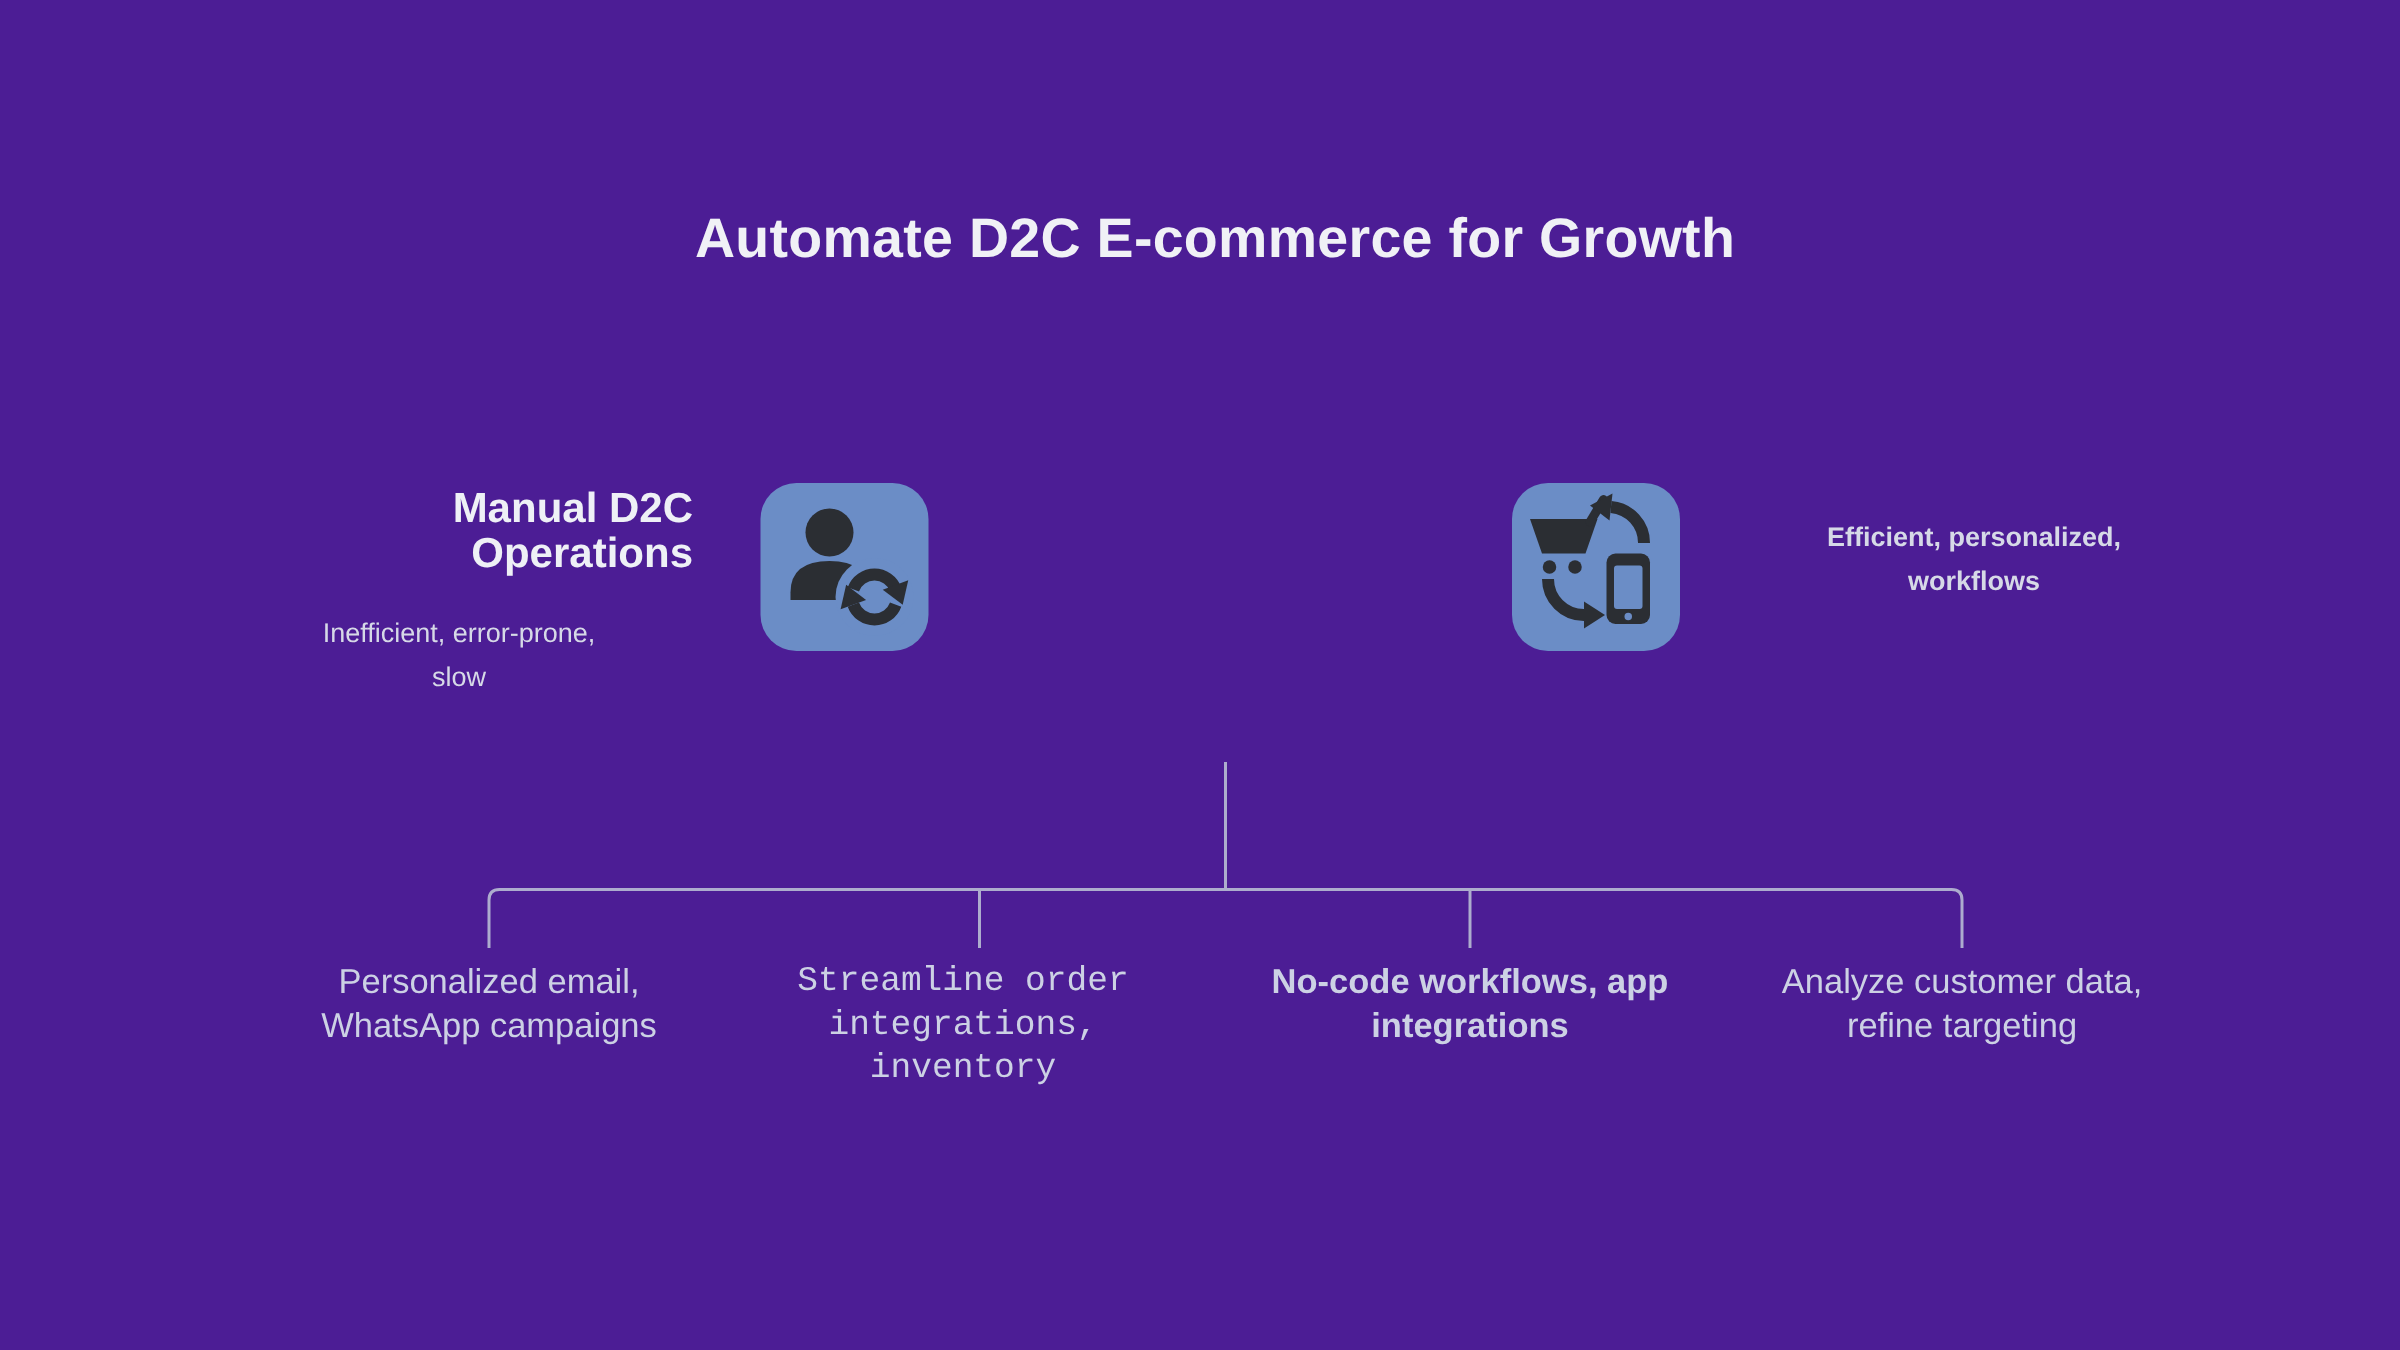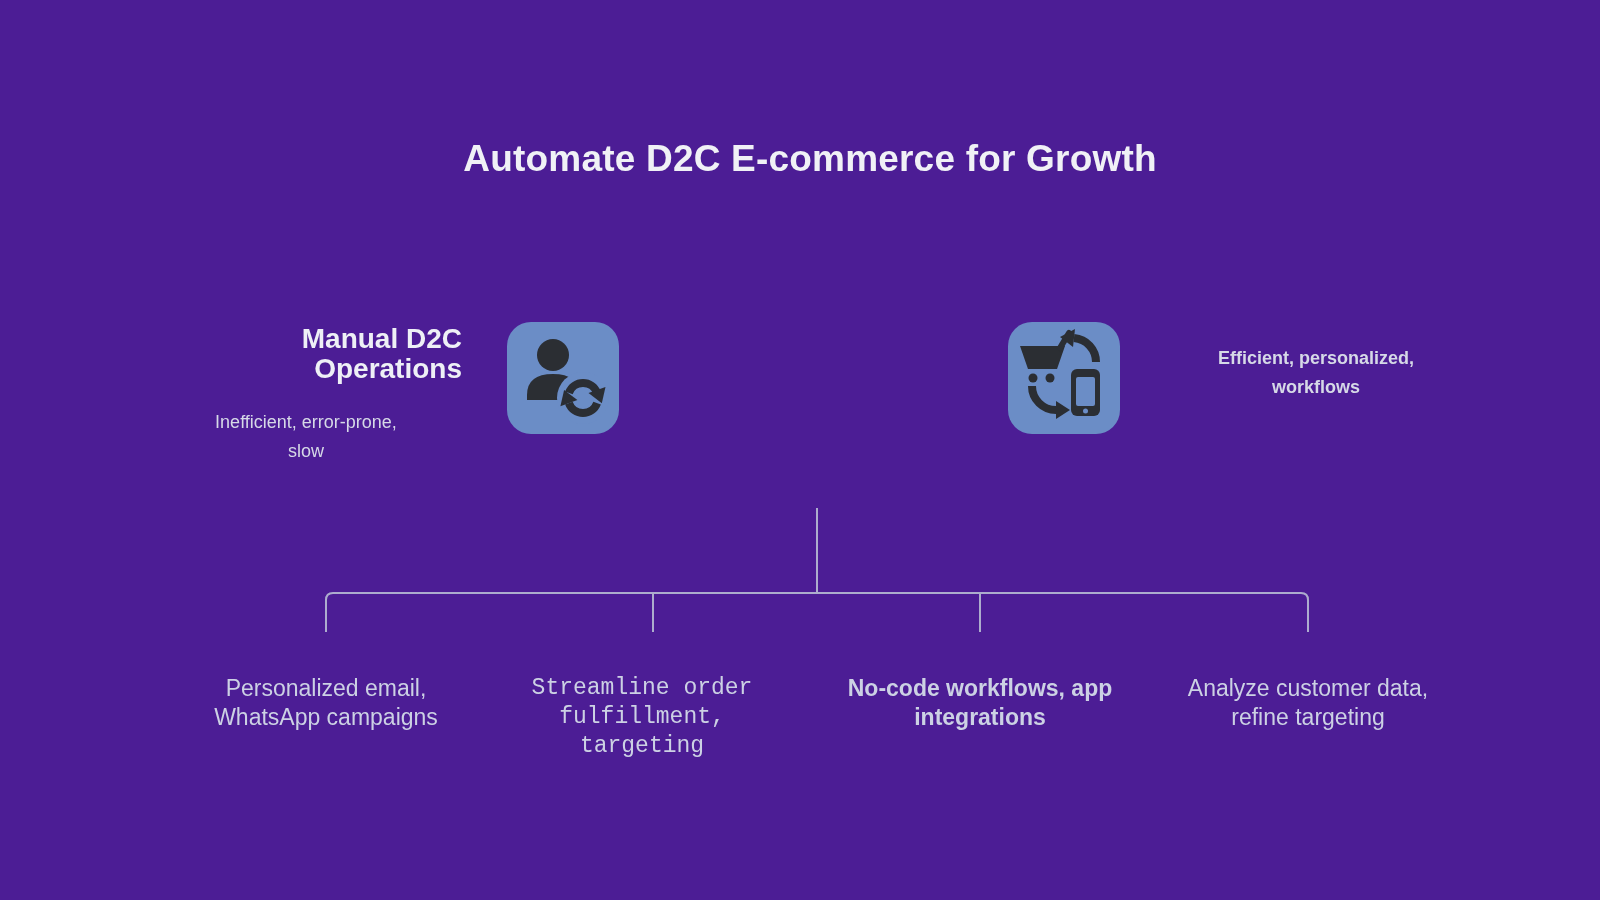--- a/index.html
+++ b/index.html
@@ -91,21 +91,20 @@
     text-align: center;
   }
   .branch {
     position: absolute;
     top: 640px;
     width: 300px;
     text-align: center;
     font-size: 23px;
     line-height: 29px;
     color: #ccd1e4;
-    margin-top: 34px;
   }
   .branch-1 { left: 176px; }
   .branch-2 { left: 492px; font-family: Liberation Mono, monospace; }
   .branch-3 { left: 830px; font-weight: bold; }
   .branch-4 { left: 1158px; }
 </style>
 </head>
 <body>
 
 <div class="canvas">
@@ -174,21 +173,21 @@
       <span>workflows</span>
     </div>
   </div>
 
   <div class="branch branch-1">
     <span>Personalized email,</span><br>
     <span>WhatsApp campaigns</span>
   </div>
   <div class="branch branch-2">
     <span>Streamline order</span><br>
-    <span>fulfillment, targeting</span>
+    <span>integrations, inventory</span>
   </div>
   <div class="branch branch-3">
     <span>No-code workflows, app</span><br>
     <span>integrations</span>
   </div>
   <div class="branch branch-4">
     <span>Analyze customer data,</span><br>
     <span>refine targeting</span>
   </div>
 

